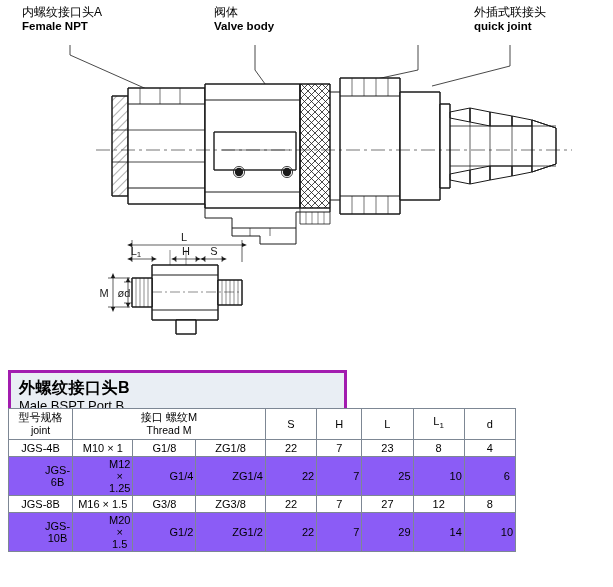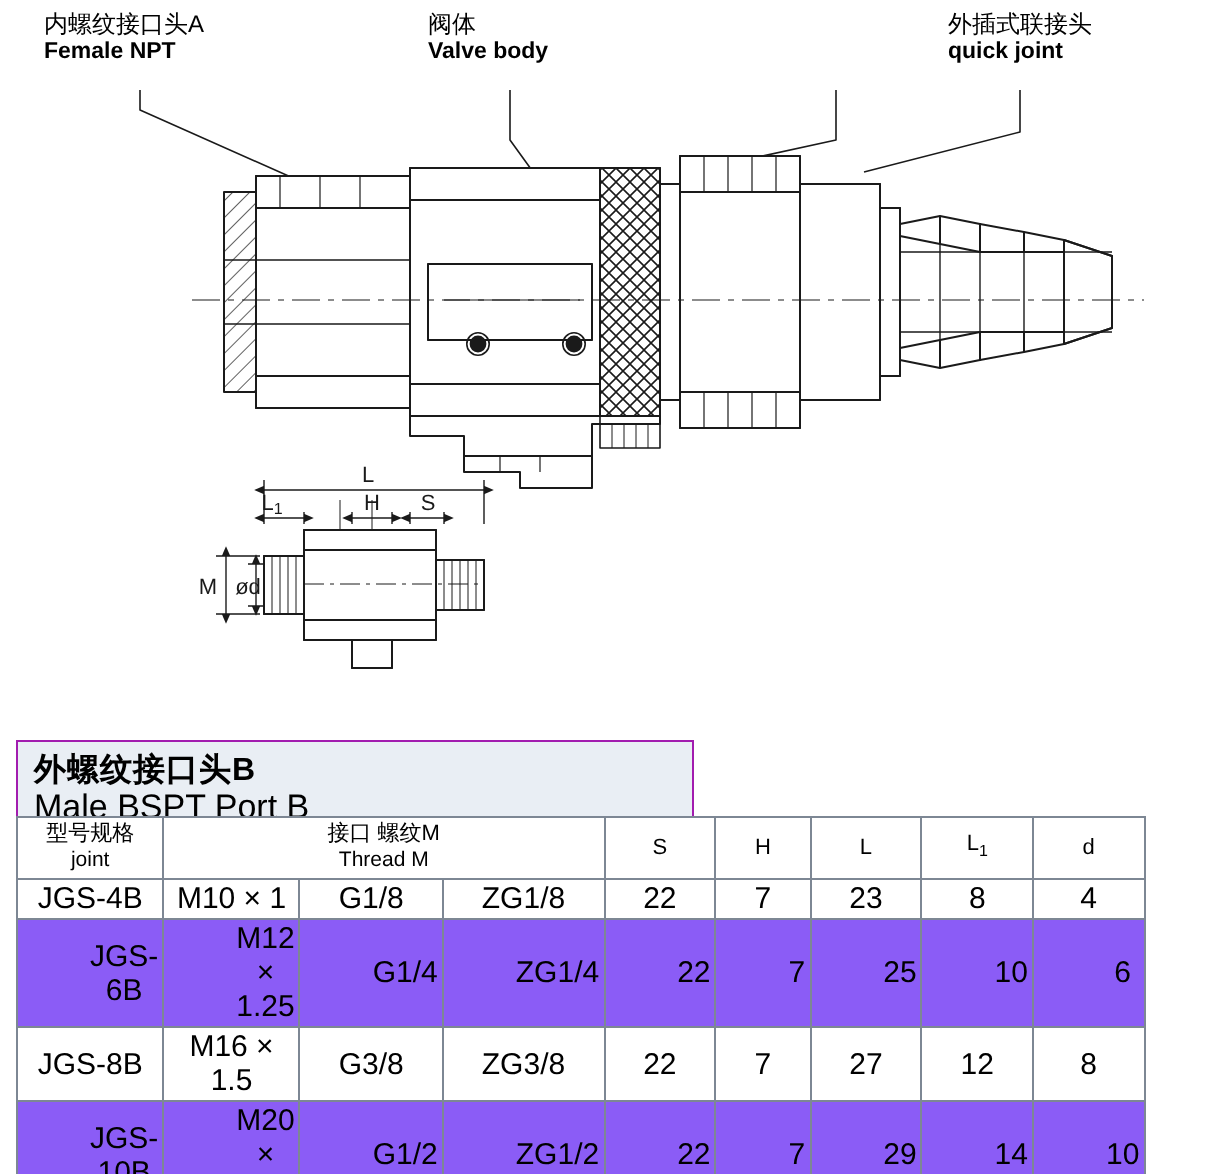--- a/index.html
+++ b/index.html
@@ -17,40 +17,40 @@
   .callout{position:absolute;font-size:11.5px;line-height:13.5px;color:#000;white-space:nowrap;}
   .callout .cn{font-size:12px;}
   .callout .en{font-size:11.5px;font-weight:bold;}
 
   
   svg.draw{position:absolute;left:0;top:0;width:613px;height:360px;}
 
   
   .titleblock{
     position:absolute;left:8px;top:370px;width:339px;height:52px;
-    background:#e9eef4;border:1px solid #a21caf;
+    background:#e9eef4;border:3px solid #a21caf;
     box-sizing:border-box;
     padding:5px 8px 0 8px;
   }
   .titleblock .t-cn{font-size:16px;font-weight:bold;letter-spacing:0.5px;line-height:19px;}
-  .titleblock .t-en{font-size:17px;line-height:18px;}
+  .titleblock .t-en{font-size:13px;line-height:18px;}
 
   
   table.spec{
     position:absolute;left:8px;top:408px;
     border-collapse:collapse;
     font-size:11px;
     width:340px;
   }
   table.spec th, table.spec td{
     border:1px solid #7d8794;
     text-align:center;
     padding:1px 2px;
     font-weight:normal;
-    font-size:15px;
+    font-size:11px;
     height:17px;
     box-sizing:border-box;
   }
   table.spec thead th{
     background:#ffffff;
     font-size:11px;
     line-height:13px;
     padding:2px 2px;
   }
   table.spec tbody tr.alt td{background:#8b5cf6;padding-left:36px;}

